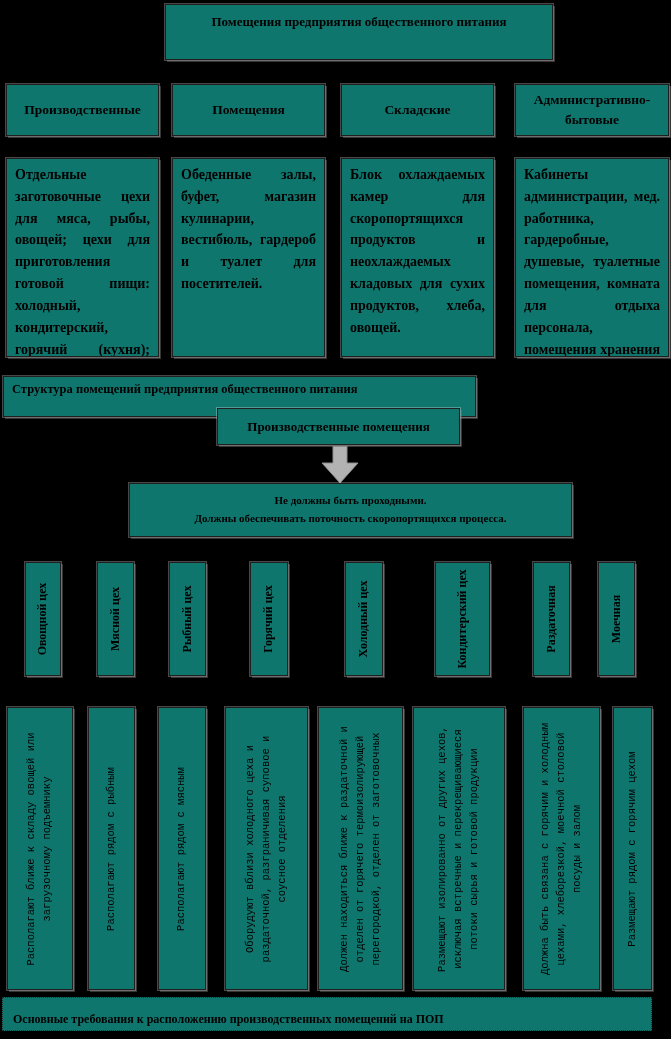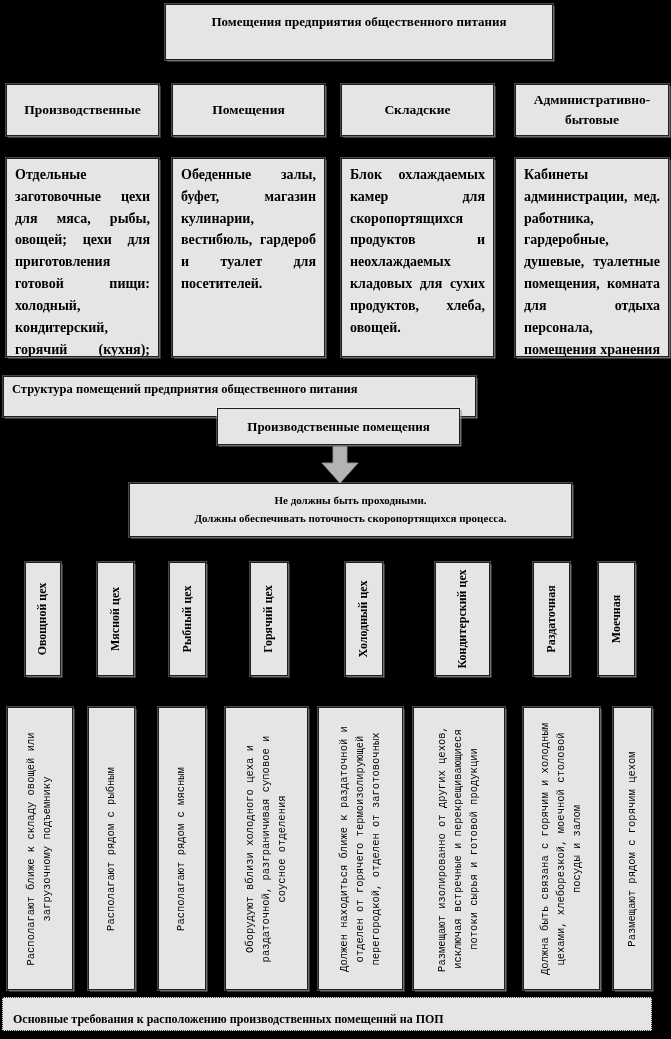--- a/index.html
+++ b/index.html
@@ -2,21 +2,21 @@
 <html><head>
 <meta charset="utf-8">
 <style>
   html,body{margin:0;padding:0;background:#000;}
   #stage{
     position:relative;width:671px;height:1039px;background:#000;
     font-family:"Liberation Serif","DejaVu Serif",serif;color:#000;
     overflow:hidden;
   }
   .box{
-    position:absolute;background:#e5e5e5;border:1px solid #1f1f1f;
+    position:absolute;background:#0f766e;border:1px solid #1f1f1f;
     box-sizing:border-box;overflow:hidden;
     box-shadow:0 0 0 1px rgba(255,255,255,0.28), 2px 2px 0 rgba(120,120,120,0.45);
   }
   .center{display:flex;align-items:center;justify-content:center;text-align:center;}
   .title-box{font-size:13px;font-weight:bold;text-align:center;padding:9px 14px 0 14px;}
   .hdr{font-size:13.5px;font-weight:bold;padding:2px 8px;word-wrap:break-word;line-height:1.45;}
   .desc{
     font-size:14px;font-weight:bold;text-align:justify;
     padding:5px 8px 0 8px;line-height:1.56;
   }

